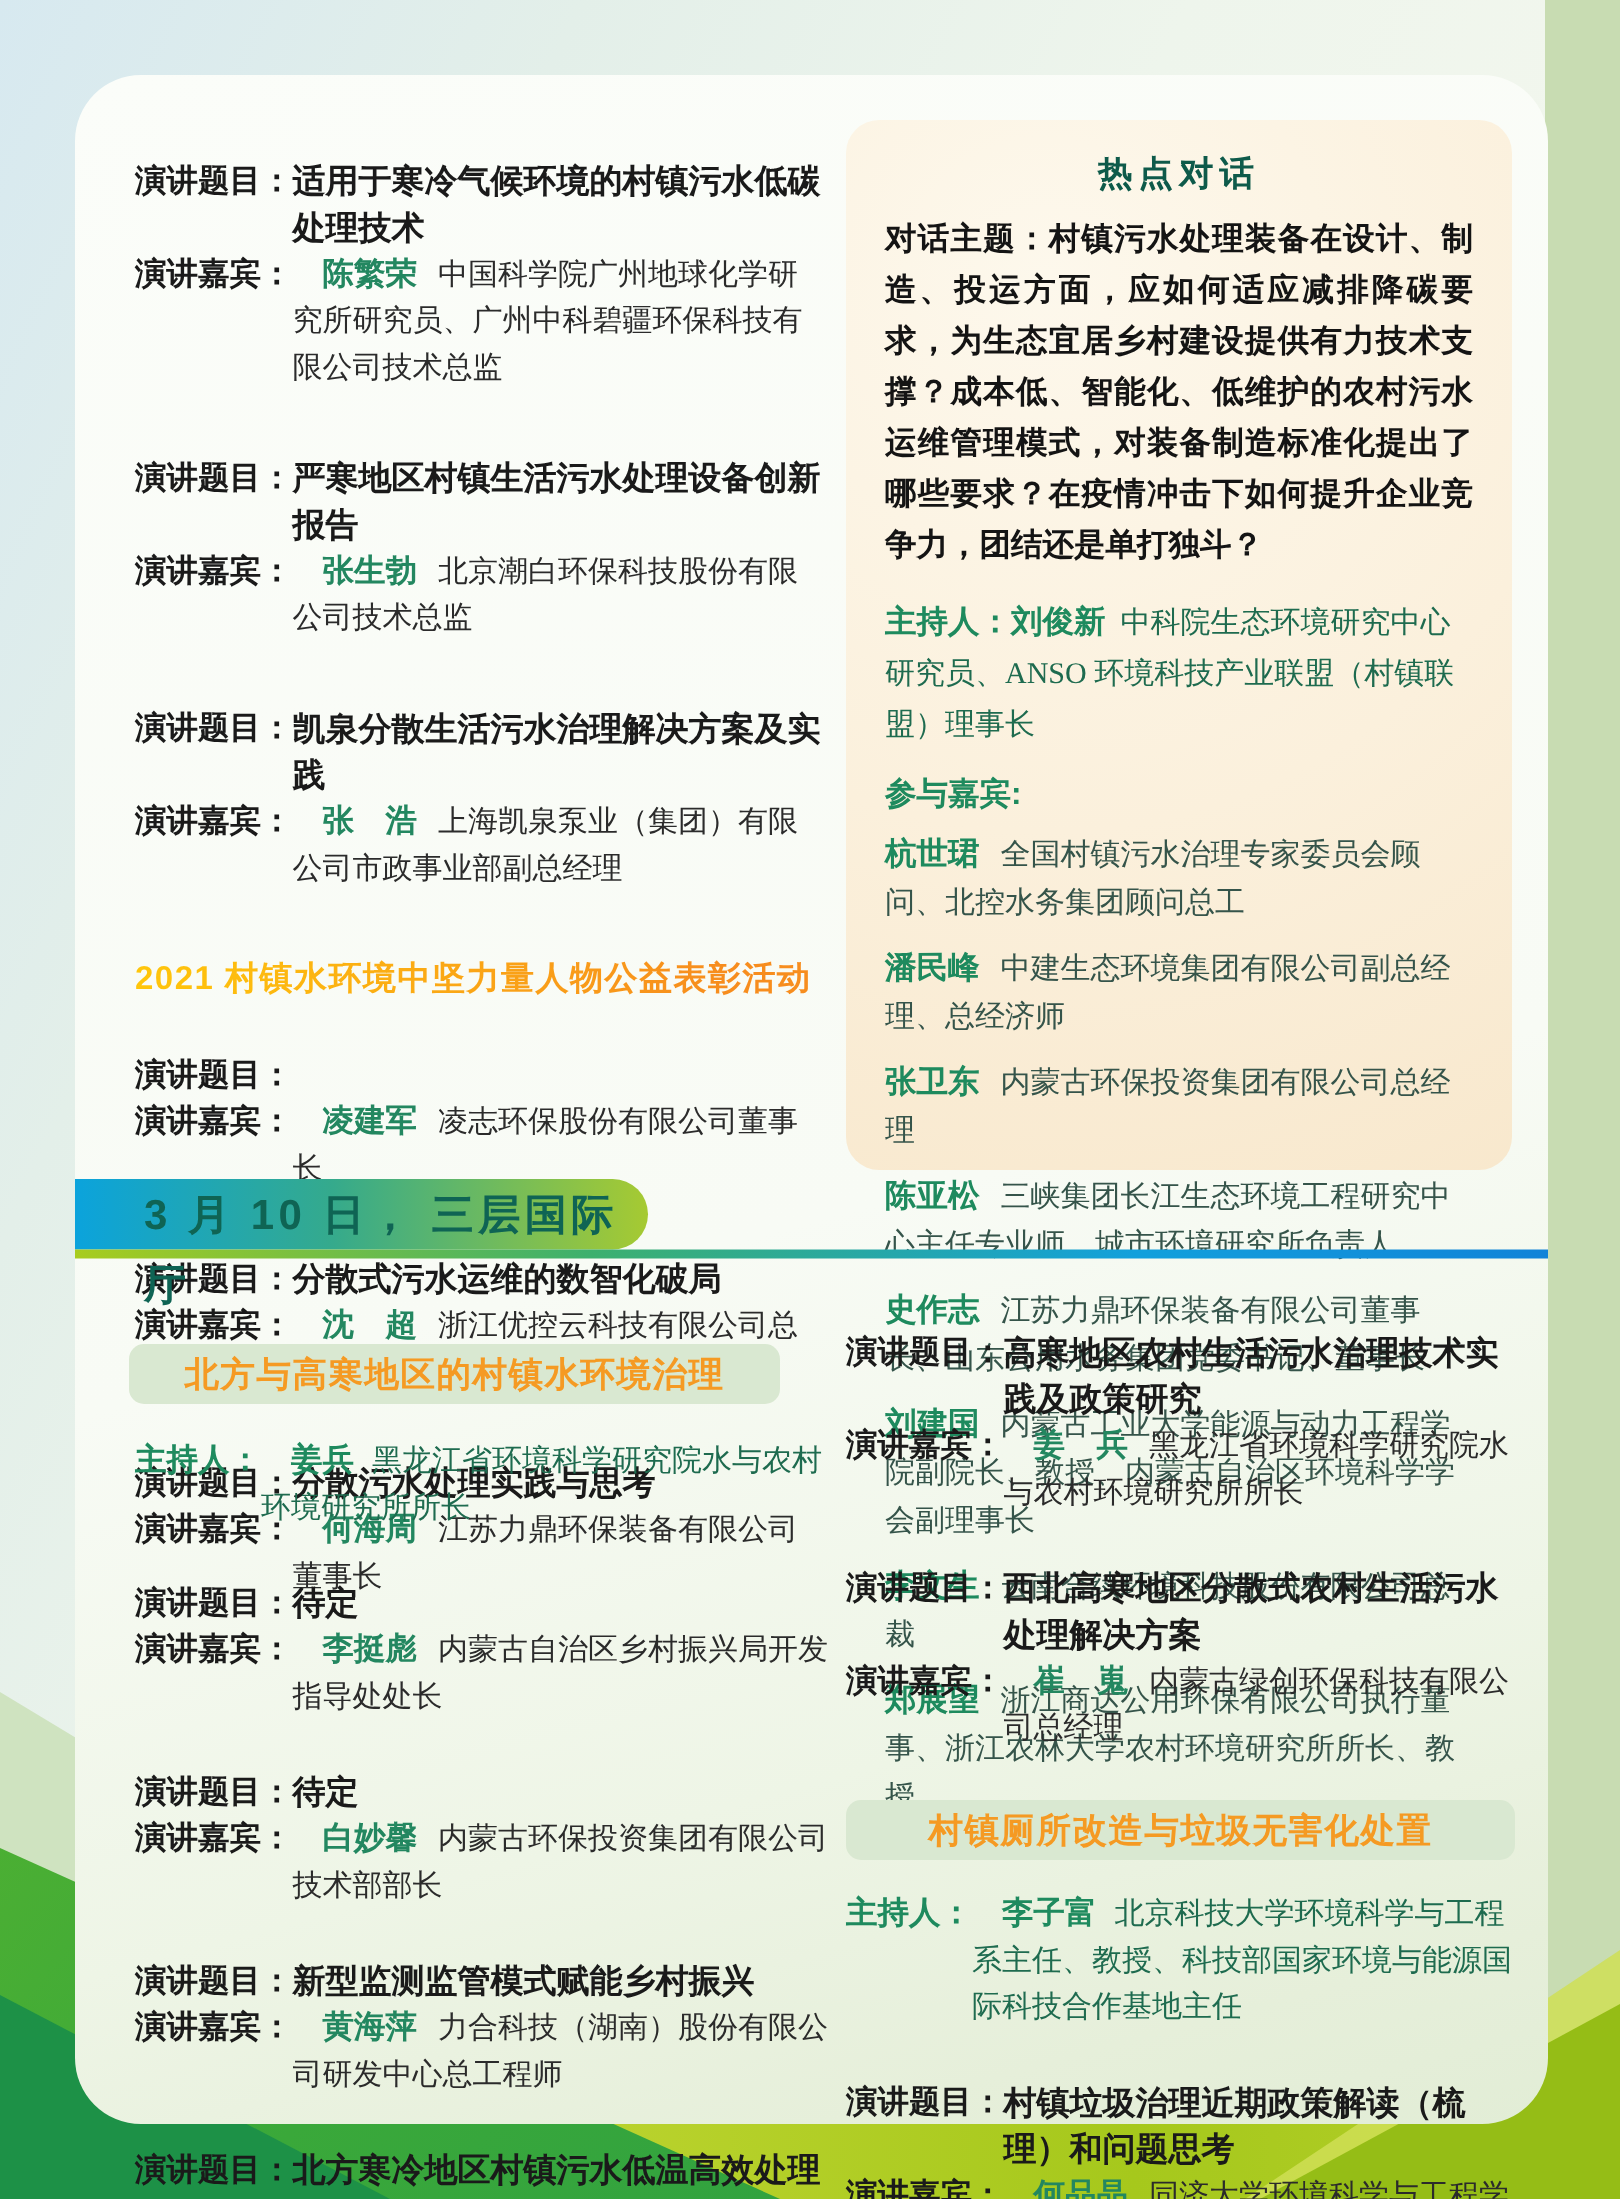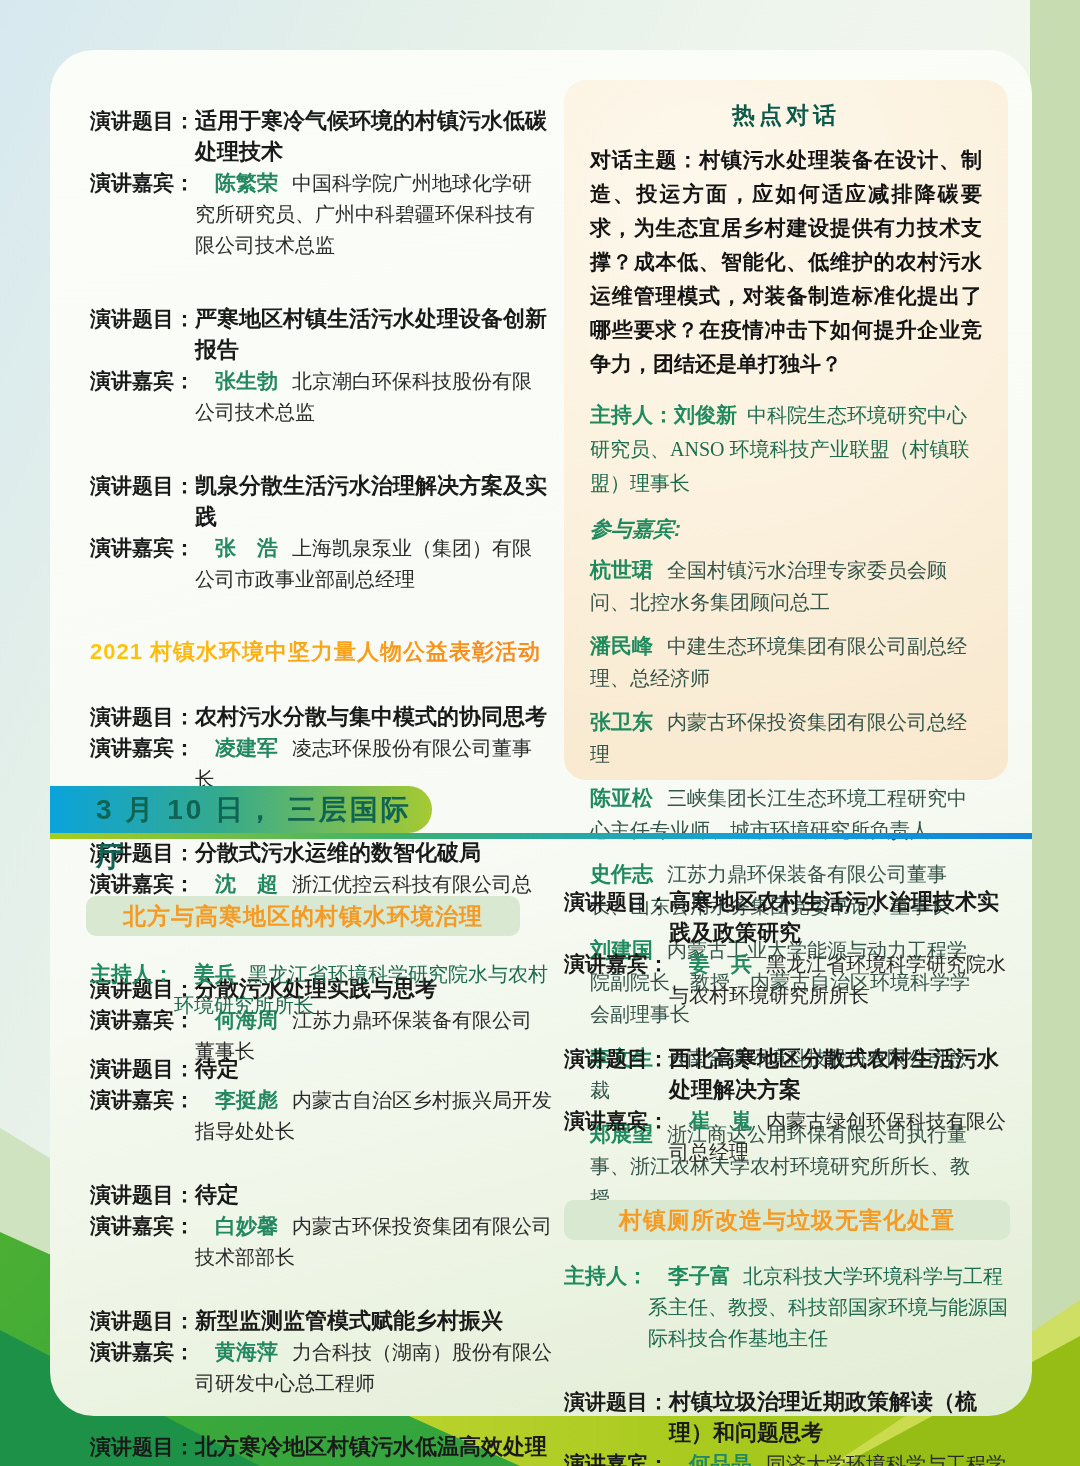--- a/index.html
+++ b/index.html
@@ -49,21 +49,21 @@
   
   .panel{position:absolute;left:514px;top:30px;width:444px;height:700px;box-sizing:border-box;
     padding:20px 26px;border-radius:22px;
     background:radial-gradient(circle at 30% 15%,#fdf8ec 0%,#fbf0dc 55%,#f8e8cd 100%);}
   .panel h2{margin:0 0 12px 0;text-align:center;font-size:23px;letter-spacing:4px;color:#0e5a4a;}
   .theme{margin:0 0 18px 0;font-weight:700;font-size:21px;line-height:34px;color:#141414;text-align:justify;}
   .host-line{margin:0 0 14px 0;line-height:32px;}
   .h-lbl,.h-name{font-weight:700;font-size:21px;color:#1e8a5e;}
   .h-name{margin-right:10px;}
   .h-desc{font-family:"Liberation Serif","DejaVu Serif",serif;font-size:20px;color:#1e6b4f;}
-  .part-lbl{margin:14px 0 4px 0;font-weight:700;font-size:21px;color:#1e8a5e;font-style:italic;}
+  .part-lbl{margin:14px 0 4px 0;font-weight:700;font-size:21px;color:#1e8a5e;}
   .p-line{margin:12px 0;line-height:30px;}
   .p-name{font-weight:700;font-size:21px;color:#1e8a5e;}
   .p-desc{font-family:"Liberation Serif","DejaVu Serif",serif;font-size:20px;color:#35544a;margin-left:14px;}
   
   .banner{position:absolute;left:0;top:736px;width:382px;height:47px;border-radius:0 26px 26px 0;
     background:linear-gradient(90deg,#0ba3dc 0%,#35aa8c 45%,#a6ca32 100%);
     font-weight:700;font-size:28px;line-height:47px;letter-spacing:3px;color:#0f6454;padding-left:46px;box-sizing:border-box;}
   .banner-line{position:absolute;left:0;top:783px;width:982px;height:6px;
     background:linear-gradient(90deg,#a8cc1e 0%,#3db06e 35%,#12a0dc 72%,#1283d8 100%);}
   
@@ -130,21 +130,20 @@
           </div>
         </div>
 
       <div class="award-heading">2021 村镇水环境中坚力量人物公益表彰活动</div>
 
       <div>
 
           <div class="entry">
             <div class="row">
               <span class="lbl">演讲题目：</span>
-              <div class="val title">农村污水分散与集中模式的协同思考</div>
             </div>
             <div class="row">
               <span class="lbl">演讲嘉宾：</span>
               <div class="val">
                 <span class="name">凌建军</span><span class="desc">凌志环保股份有限公司董事长</span>
               </div>
             </div>
           </div>
 
           <div class="entry">

